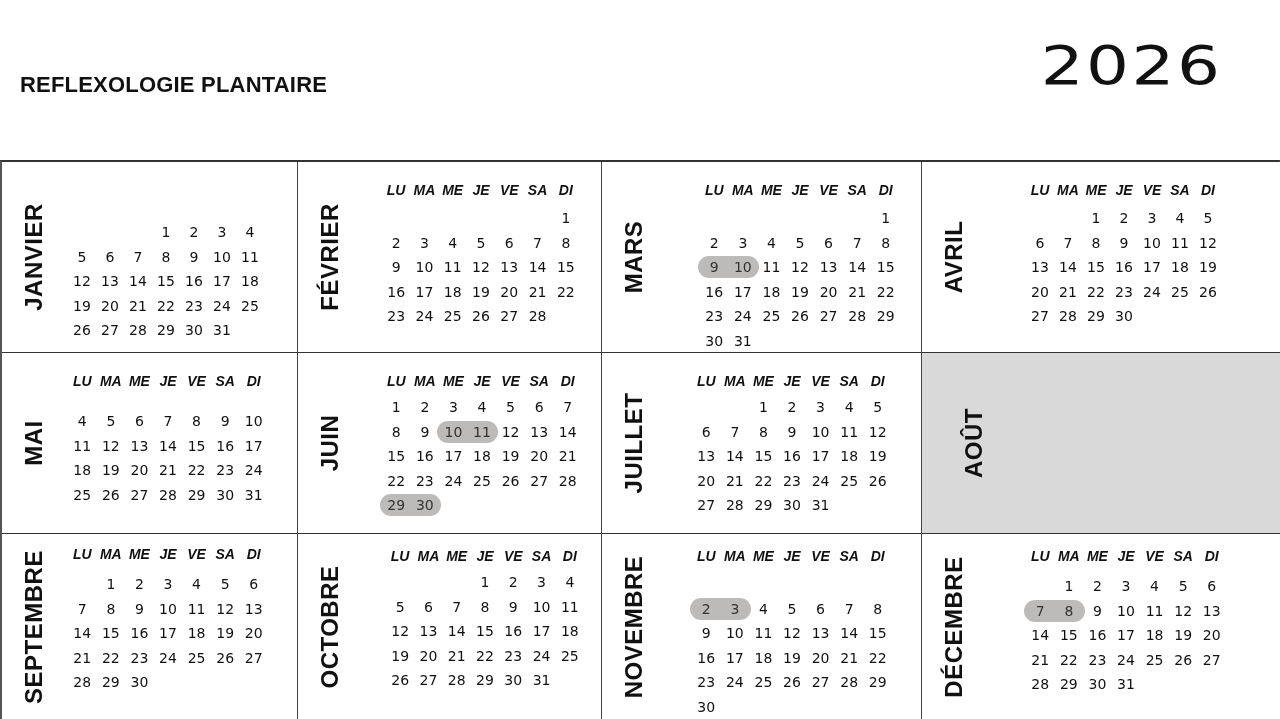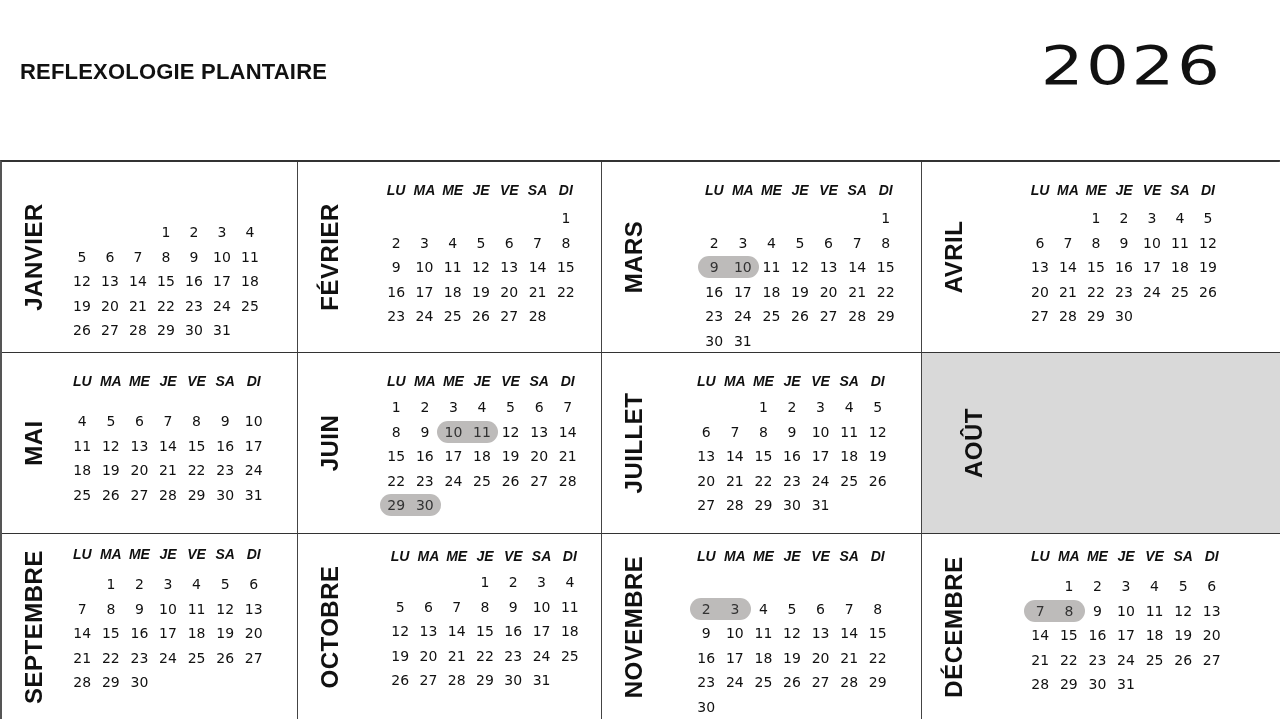--- a/index.html
+++ b/index.html
@@ -1,20 +1,20 @@
 <!DOCTYPE html>
 <html><head>
   <meta charset="utf-8">
   <style>
     * { box-sizing: border-box; margin: 0; padding: 0; }
     html, body { width: 1280px; height: 719px; background: #ffffff; overflow: hidden; }
     body { position: relative; font-family: "Liberation Sans", "DejaVu Sans", sans-serif; color: #111; }
 
     .page-title {
-      position: absolute; left: 20px; top: 59px;
+      position: absolute; left: 20px; top: 72px;
       font-family: "Liberation Sans", sans-serif; font-weight: 700; font-size: 22px; letter-spacing: 0.2px; color: #111; text-align: center;
     }
     .year {
       position: absolute; right: 58px; top: 34px;
       font-family: "DejaVu Sans", sans-serif; font-weight: 400; font-size: 54px; letter-spacing: 2px; color: #111;
       transform: scaleX(1.25); transform-origin: right center;
     }
 
     .grid {
       position: absolute; left: 0; top: 160px; width: 1280px; height: 559px;

